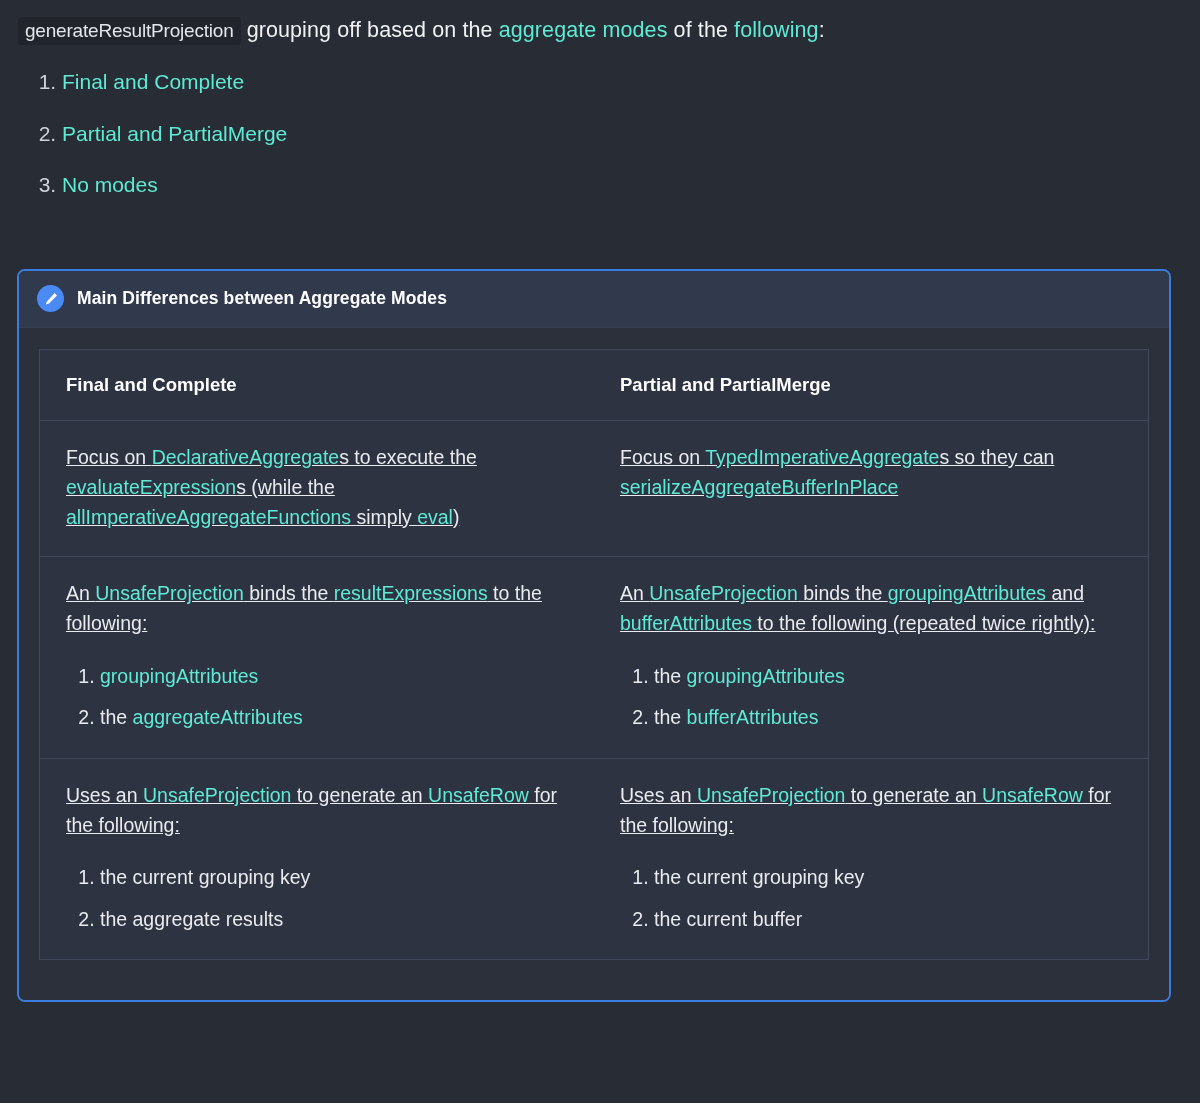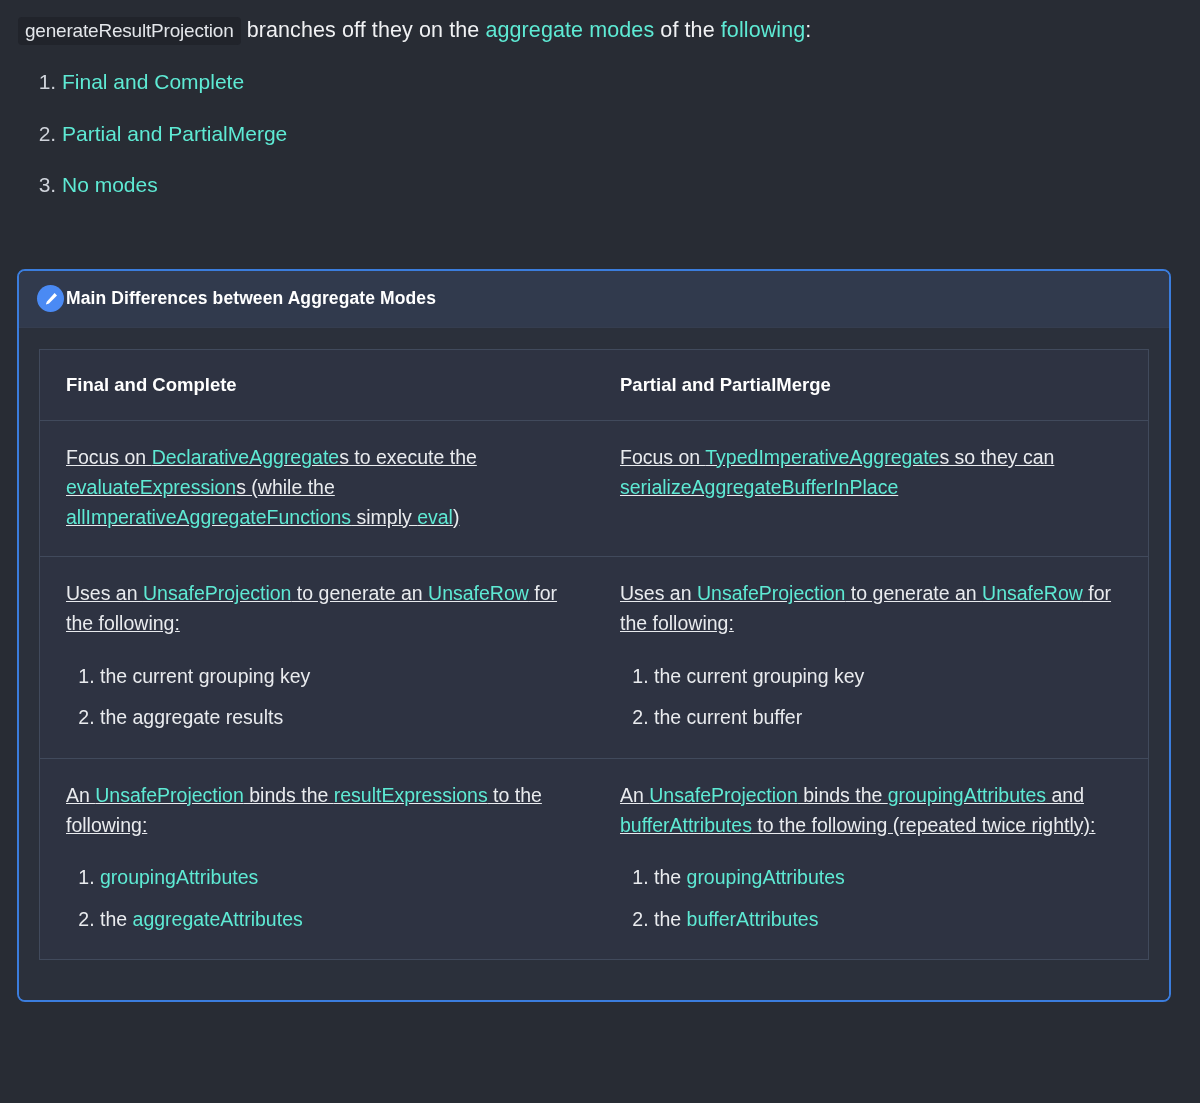--- a/index.html
+++ b/index.html
@@ -60,21 +60,21 @@
     width: 1154px;
     border: 2px solid #3b7ddd;
     border-radius: 8px;
     background: #2b303b;
     box-sizing: border-box;
     overflow: hidden;
   }
   .callout-header {
     display: flex;
     align-items: center;
-    gap: 2px;
+    gap: 13px;
     background: #313a4d;
     padding: 14px 18px 15px 18px;
     border-bottom: 1px solid #39405180;
   }
   .callout-icon {
     width: 27px;
     height: 27px;
     border-radius: 50%;
     background: #4a8af4;
     display: flex;
@@ -129,21 +129,21 @@
     margin-bottom: 14px;
     line-height: 1.4;
   }
   table.cmp td ol li:last-child { margin-bottom: 2px; }
   table.cmp td ol li::marker { color: #e9ebee; }
 </style>
 </head>
 <body>
 
 <div class="intro">
-  <code class="inline-code">generateResultProjection</code><span> branches off they on the </span><a class="lnk" href="#">aggregate modes</a><span> of the </span><a class="lnk" href="#">following</a><span>:</span>
+  <code class="inline-code">generateResultProjection</code><span> grouping off based on the </span><a class="lnk" href="#">aggregate modes</a><span> of the </span><a class="lnk" href="#">following</a><span>:</span>
 </div>
 
 <ol class="toplist">
   <li><a class="lnk" href="#">Final and Complete</a></li>
   <li><a class="lnk" href="#">Partial and PartialMerge</a></li>
   <li><a class="lnk" href="#">No modes</a></li>
 </ol>
 
 <section class="callout">
   <div class="callout-header">
@@ -168,46 +168,46 @@
         <tr>
           <td>
               <p>Focus on <a class="lnk" href="#">DeclarativeAggregate</a>s to execute the <a class="lnk" href="#">evaluateExpression</a>s (while the <a class="lnk" href="#">allImperativeAggregateFunctions</a> simply <a class="lnk" href="#">eval</a>)</p>
             </td>
           <td>
               <p>Focus on <a class="lnk" href="#">TypedImperativeAggregate</a>s so they can <a class="lnk" href="#">serializeAggregateBufferInPlace</a></p>
             </td>
         </tr>
         <tr>
           <td>
+              <p>An <a class="lnk" href="#">UnsafeProjection</a> binds the <a class="lnk" href="#">resultExpressions</a> to the following:</p>
+              <ol>
+                <li><a class="lnk" href="#">groupingAttributes</a></li>
+                <li>the <a class="lnk" href="#">aggregateAttributes</a></li>
+              </ol>
+            </td>
+          <td>
+              <p>An <a class="lnk" href="#">UnsafeProjection</a> binds the <a class="lnk" href="#">groupingAttributes</a> and <a class="lnk" href="#">bufferAttributes</a> to the following (repeated twice rightly):</p>
+              <ol>
+                <li>the <a class="lnk" href="#">groupingAttributes</a></li>
+                <li>the <a class="lnk" href="#">bufferAttributes</a></li>
+              </ol>
+            </td>
+        </tr>
+        <tr>
+          <td>
               <p>Uses an <a class="lnk" href="#">UnsafeProjection</a> to generate an <a class="lnk" href="#">UnsafeRow</a> for the following:</p>
               <ol>
                 <li>the current grouping key</li>
                 <li>the aggregate results</li>
               </ol>
             </td>
           <td>
               <p>Uses an <a class="lnk" href="#">UnsafeProjection</a> to generate an <a class="lnk" href="#">UnsafeRow</a> for the following:</p>
               <ol>
                 <li>the current grouping key</li>
                 <li>the current buffer</li>
-              </ol>
-            </td>
-        </tr>
-        <tr>
-          <td>
-              <p>An <a class="lnk" href="#">UnsafeProjection</a> binds the <a class="lnk" href="#">resultExpressions</a> to the following:</p>
-              <ol>
-                <li><a class="lnk" href="#">groupingAttributes</a></li>
-                <li>the <a class="lnk" href="#">aggregateAttributes</a></li>
-              </ol>
-            </td>
-          <td>
-              <p>An <a class="lnk" href="#">UnsafeProjection</a> binds the <a class="lnk" href="#">groupingAttributes</a> and <a class="lnk" href="#">bufferAttributes</a> to the following (repeated twice rightly):</p>
-              <ol>
-                <li>the <a class="lnk" href="#">groupingAttributes</a></li>
-                <li>the <a class="lnk" href="#">bufferAttributes</a></li>
               </ol>
             </td>
         </tr>
       </tbody>
     </table>
   </div>
 </section>
 
 </body></html>

